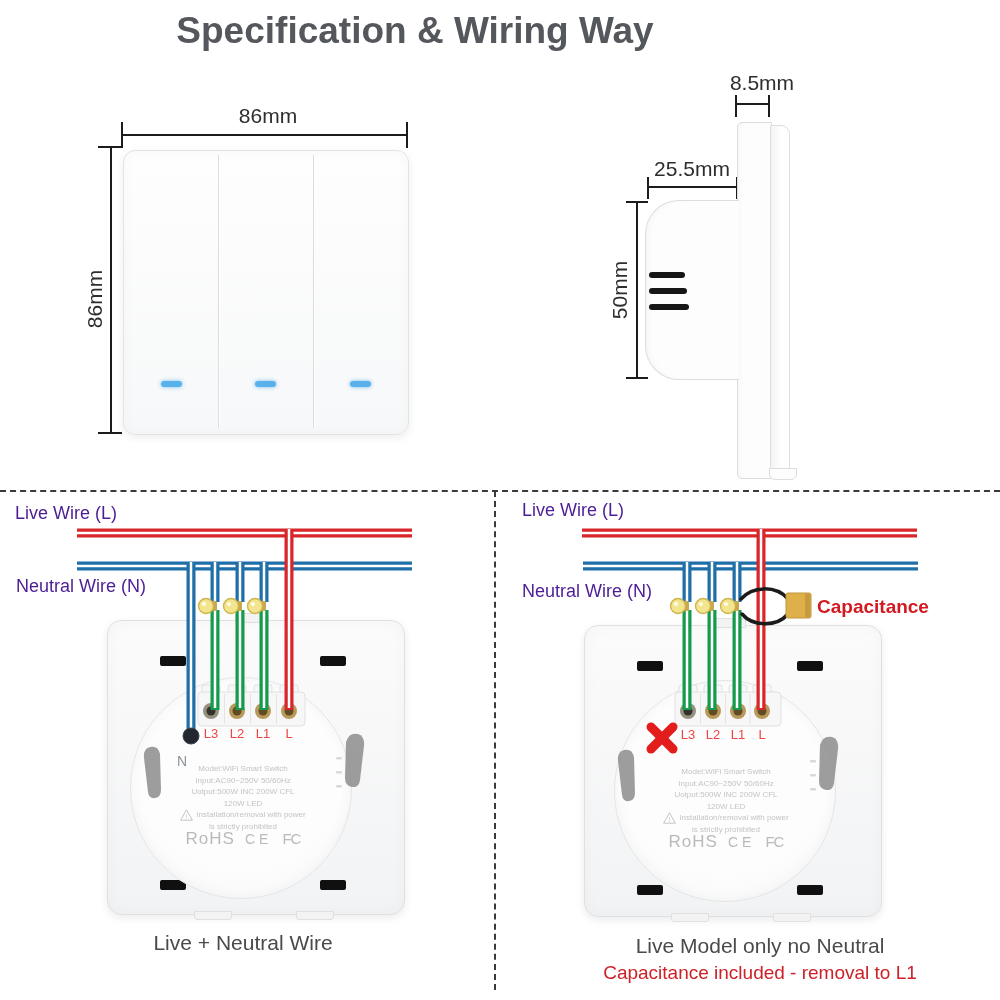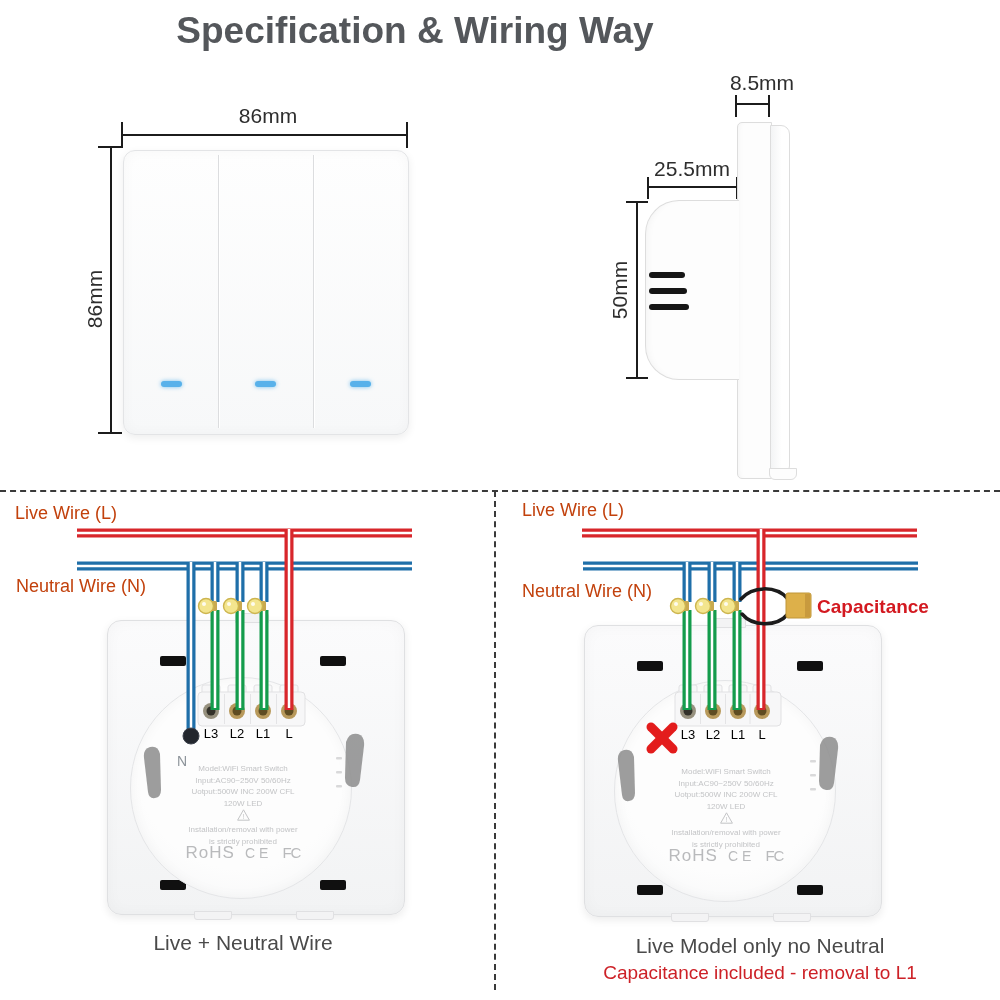--- a/index.html
+++ b/index.html
@@ -28,37 +28,37 @@
   
   .sv-slab{left:737px;top:122px;width:33px;height:355px;background:#fdfdfd;border:1px solid #ddd;border-radius:5px 0 0 5px;box-shadow:inset 4px 0 6px -4px rgba(0,0,0,.05);}
   .sv-rocker{left:770px;top:125px;width:18px;height:348px;background:linear-gradient(90deg,#f3f4f5,#ffffff 60%);border:1px solid #ddd;border-radius:0 9px 9px 0;}
   .sv-foot{left:769px;top:468px;width:26px;height:10px;background:#fdfdfd;border:1px solid #ddd;border-radius:0 0 6px 6px;}
   .sv-box{left:645px;top:200px;width:93px;height:178px;background:#fdfdfd;border:1px solid #ddd;border-right:none;border-radius:34px 0 0 34px;box-shadow:inset 6px 0 8px -6px rgba(0,0,0,.06);}
   .vent{background:#161616;border-radius:3px;height:6px;}
   
   .divider-h{left:0;top:490px;width:1000px;height:0;border-top:2px dashed #3a3a3a;}
   .divider-v{left:494px;top:491px;width:0;height:499px;border-left:2px dashed #3a3a3a;}
   
-  .wire-label{font-size:18px;color:#c2410c;}
+  .wire-label{font-size:18px;color:#4c1d95;}
   .plate{
     width:296px;background:linear-gradient(180deg,#fbfbfc,#f2f3f4);
     border:1px solid #dfe0e2;border-radius:14px;
     box-shadow:0 3px 8px rgba(0,0,0,.08), inset 0 0 16px rgba(0,0,0,.03);
   }
   .plate-tab{background:#f3f3f4;border:1px solid #e0e0e2;}
   .slot{width:26px;height:10px;background:#101010;border-radius:2px;}
   .circle{
     width:220px;height:220px;border-radius:50%;
     background:radial-gradient(circle at 50% 40%, #fdfdfd 60%, #f4f5f6 100%);
     border:1px solid #e4e5e7;box-shadow:inset 0 0 14px rgba(0,0,0,.04);
   }
-  .term-label{font-size:13px;color:#000000;width:22px;text-align:center;}
+  .term-label{font-size:13px;color:#ef4444;width:22px;text-align:center;}
   .n-label{font-size:14px;color:#8d949a;}
   .back-text{width:200px;text-align:center;color:#c3c4c6;font-size:8px;line-height:11.5px;}
-  .warn-row{display:flex;align-items:center;justify-content:center;gap:3px;color:#c3c4c6;font-size:8px;flex-direction:column;}
+  .warn-row{display:flex;align-items:center;justify-content:center;gap:3px;color:#c3c4c6;font-size:8px;}
   .certs{display:flex;align-items:baseline;justify-content:center;gap:10px;color:#b9babc;}
   .cert-rohs{font-size:17px;letter-spacing:1px;}
   .cert-ce{font-size:14px;letter-spacing:4px;}
   .cert-fc{font-size:15px;letter-spacing:-1px;}
   .caption{font-size:21px;color:#4a4a4a;text-align:center;}
   .subcaption{font-size:19px;color:#cd2127;text-align:center;font-weight:500;}
   .cap-label{font-size:19px;color:#d31920;font-weight:600;}
   svg{display:block;}
 </style>
 </head>

